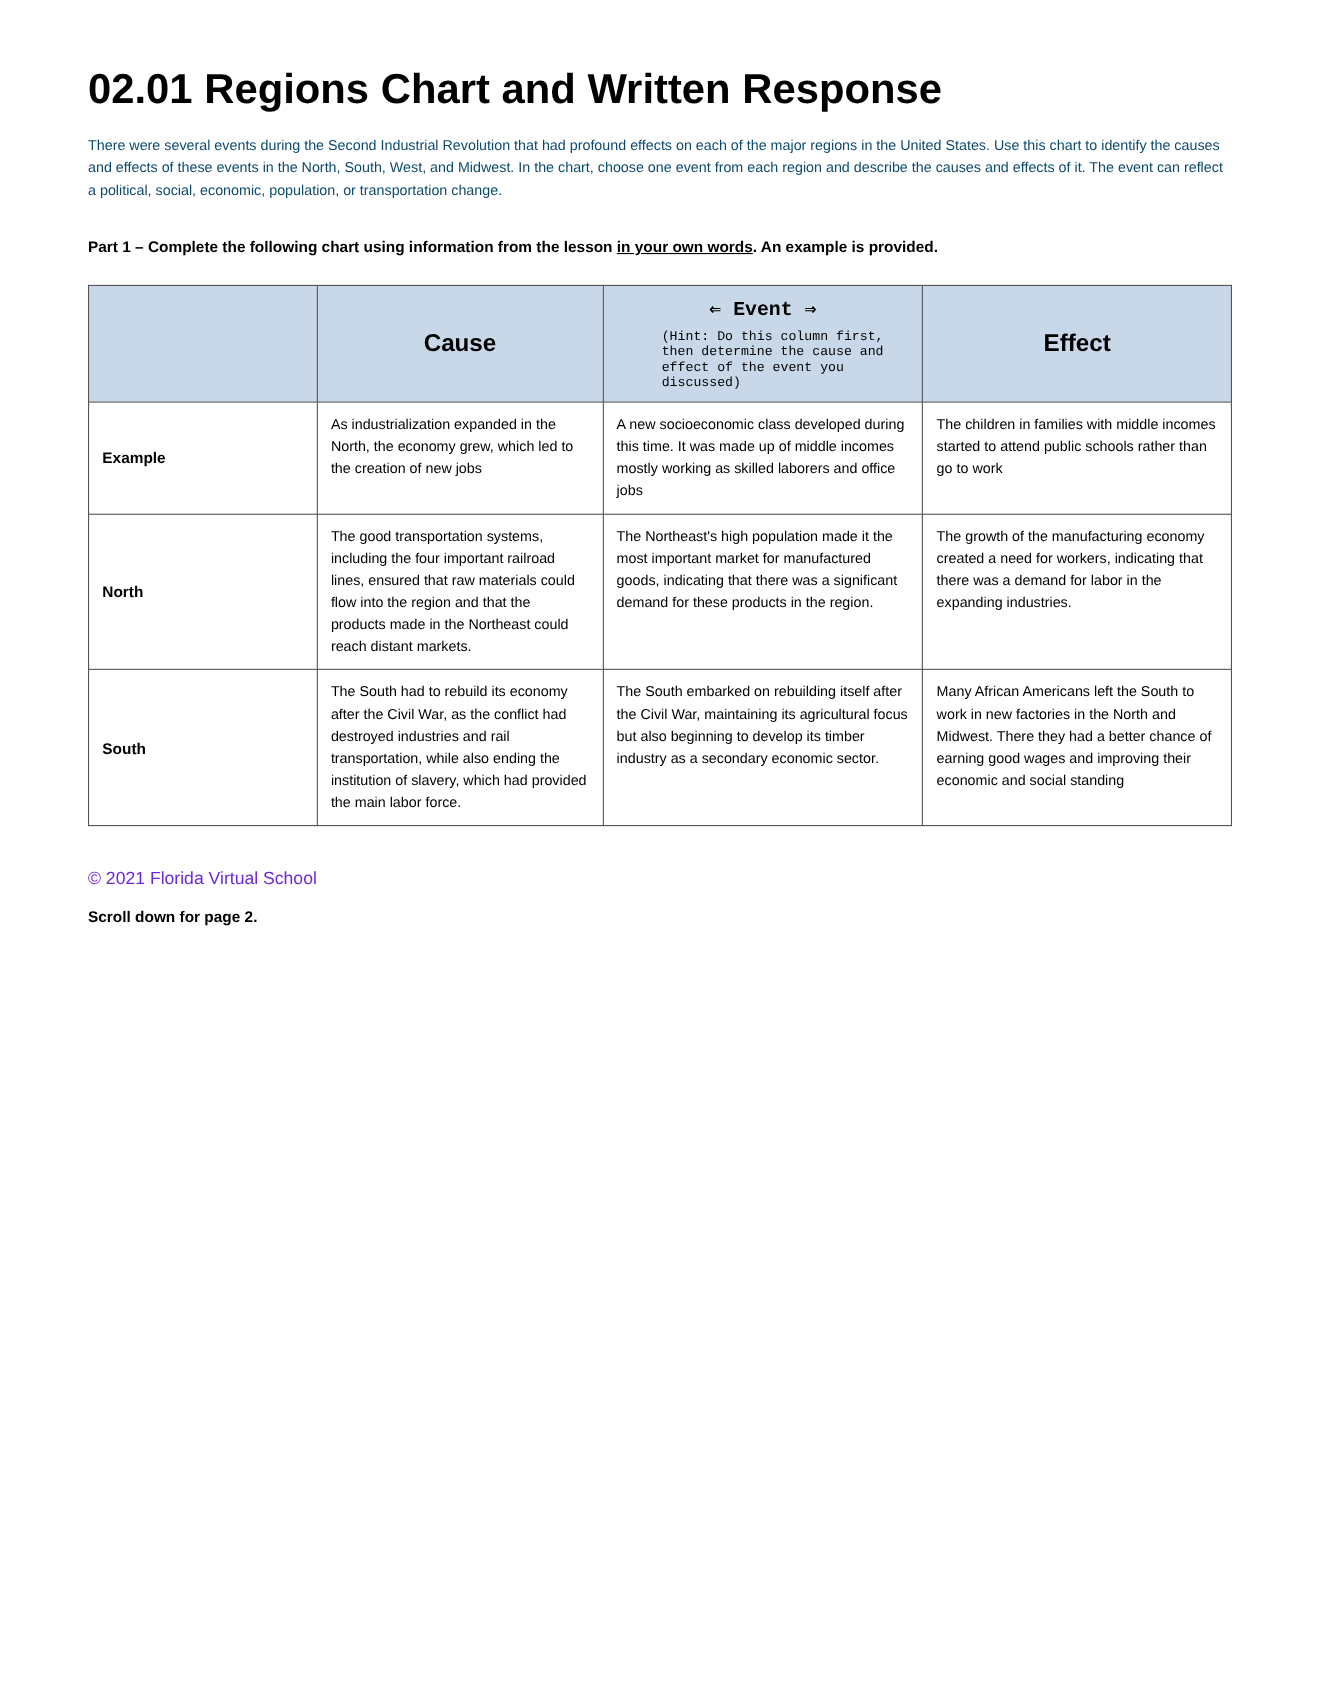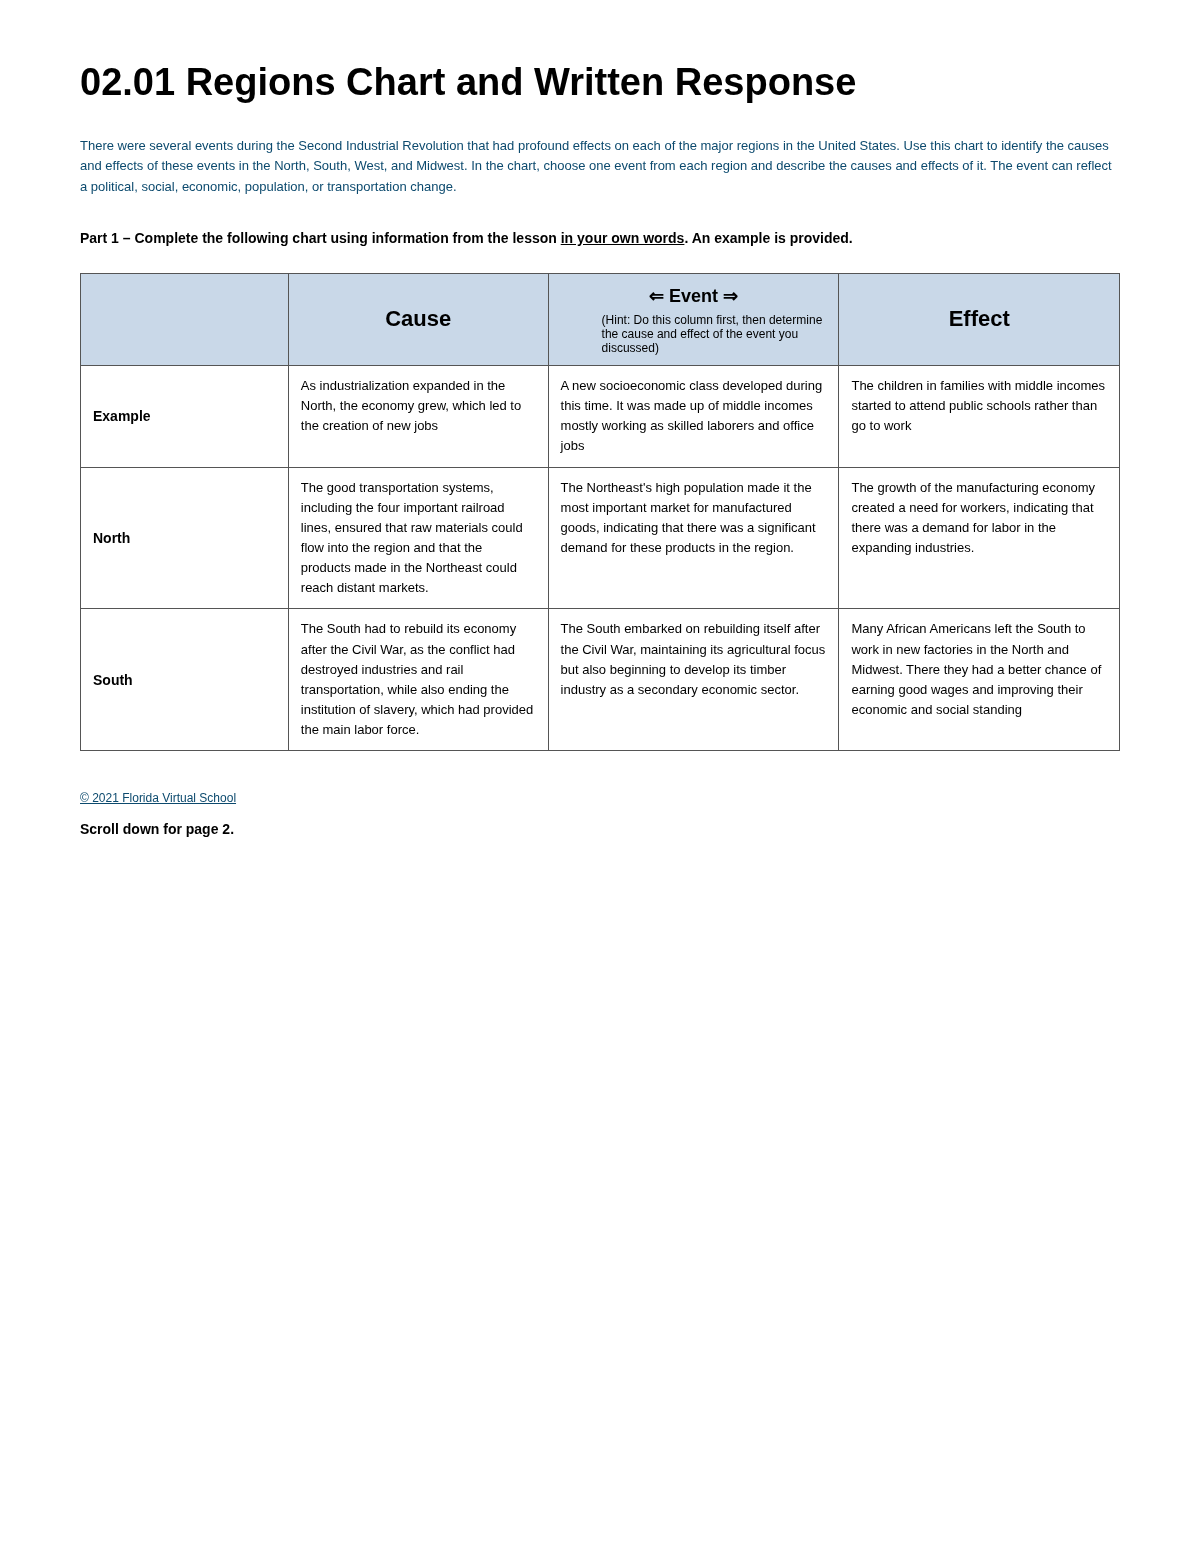--- a/index.html
+++ b/index.html
@@ -14,21 +14,21 @@
       font-size: 14px;
       color: #000;
       width: 1200px;
       min-height: 1553px;
       padding: 60px 80px 60px 80px;
     }
 
     .page-title {
       font-size: 38px;
       font-weight: bold;
-      margin-bottom: 30px;
+      margin-bottom: 16px;
       line-height: 1.2;
     }
 
     .intro-text {
       font-size: 13px;
       line-height: 1.6;
       margin-bottom: 30px;
       color: #0c4a6e;
     }
 
@@ -57,20 +57,21 @@
     .header-row th {
       background-color: #c9d8e8;
       font-size: 22px;
       font-weight: bold;
       text-align: center;
       vertical-align: middle;
     }
 
     .header-row th.event-col {
       font-size: 20px;
+      font-family: Liberation Mono, monospace;
     }
 
     .header-row th.cause-col {
       width: 25%;
     }
 
     .header-row th.event-col {
       width: 28%;
     }
 
@@ -109,23 +110,22 @@
     }
 
     .normal-text {
       font-style: normal;
       font-size: 13px;
       line-height: 1.55;
     }
 
     .footer {
       margin-top: 40px;
-      font-size: 12px;
-      color: #0c4a6e;
-      text-decoration: underline;
+      font-size: 16px;
+      color: #6d28d9;
     }
 
     .scroll-note {
       font-weight: bold;
       font-size: 14px;
       margin-top: 16px;
     }
   </style>
 </head>
 <body>

